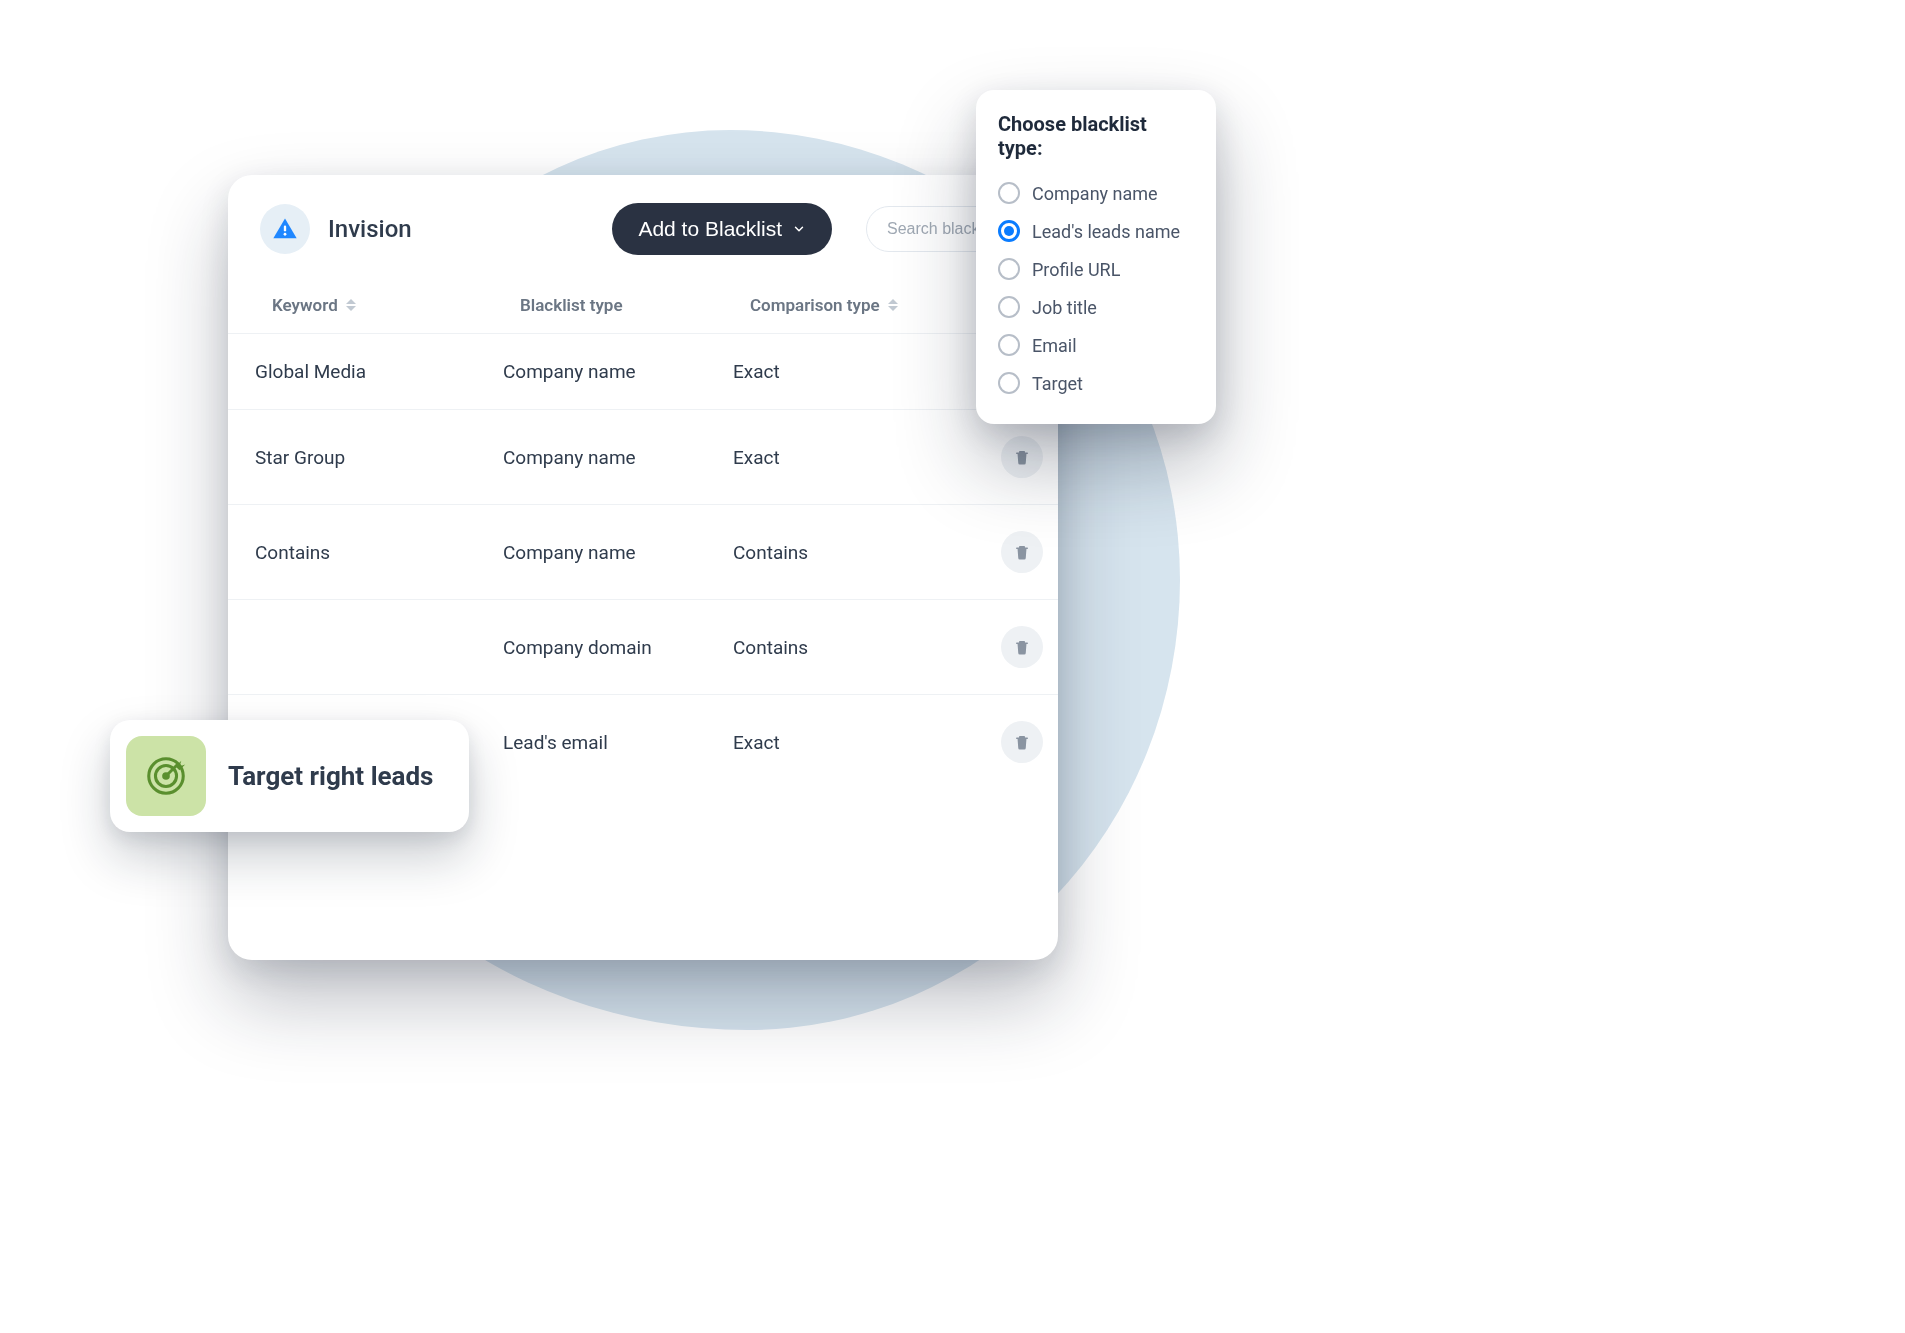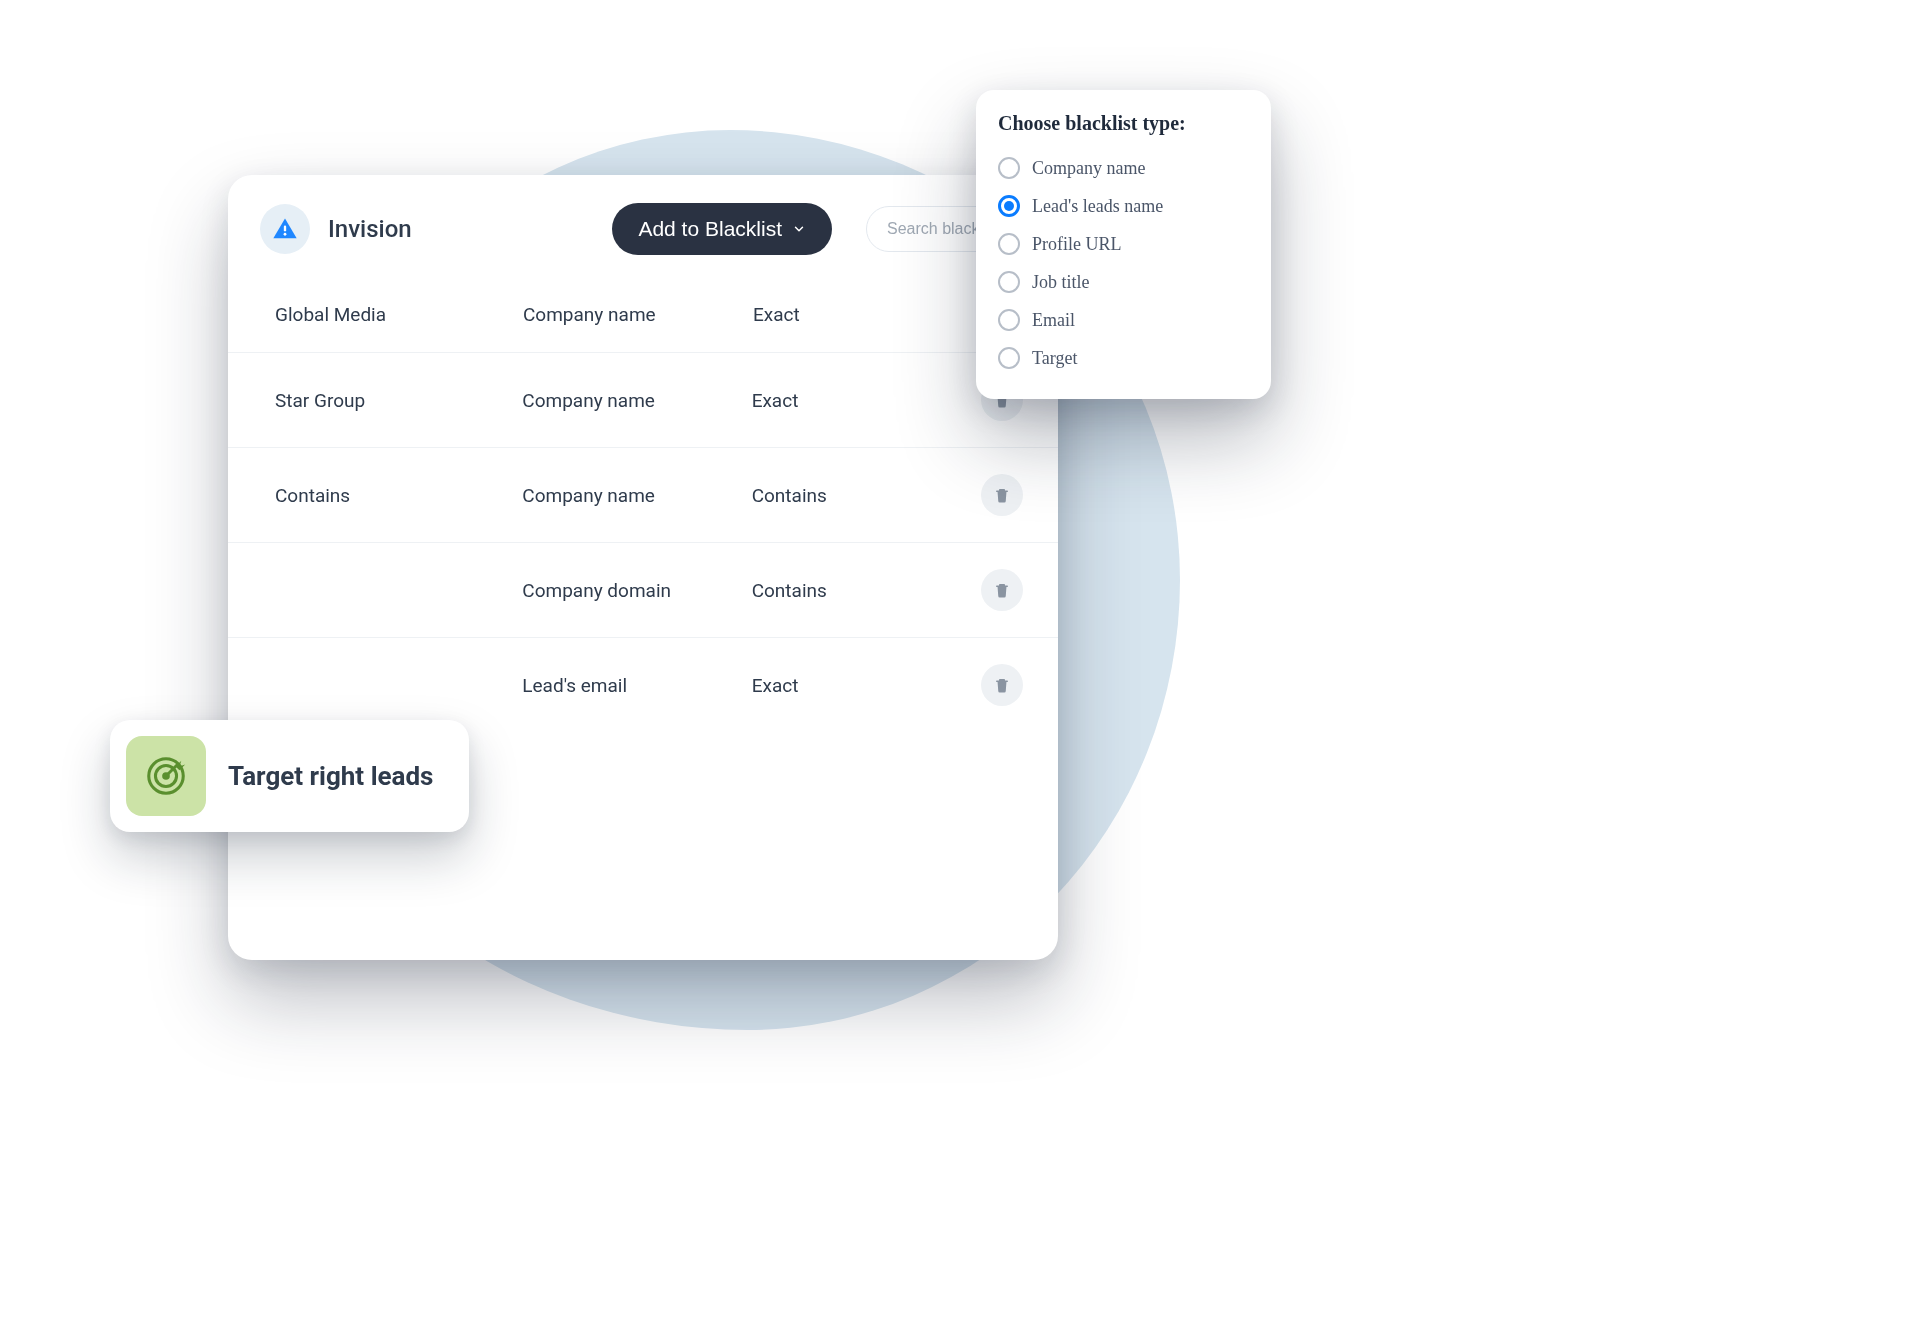--- a/index.html
+++ b/index.html
@@ -115,21 +115,21 @@
     .sort-icon .tri {
       width: 0; height: 0;
       border-left: 5px solid transparent;
       border-right: 5px solid transparent;
     }
     .sort-icon .tri.up { border-bottom: 5px solid #c1c9d2; }
     .sort-icon .tri.down { border-top: 5px solid #c1c9d2; }
     .table-row {
       display: flex;
       align-items: center;
-      padding: 26px 35px;
+      padding: 26px 15px;
       border-bottom: 1px solid #eef1f4;
     }
     .table-row:last-child { border-bottom: none; justify-content: flex-end; }
     .td {
       color: #2f3b4c;
       font-size: 19px;
     }
     .delete-btn {
       width: 42px;
       height: 42px;
@@ -166,27 +166,26 @@
     }
     .target-label {
       font-size: 26px;
       color: #2f3b4c;
       font-weight: 700;
     }
     .dropdown-panel {
       position: absolute;
       top: 90px;
       left: 976px;
-      width: 295px;
+      width: 240px;
       background: #ffffff;
       border-radius: 18px;
       box-shadow: 0 40px 80px rgba(20, 30, 50, 0.30), 0 10px 30px rgba(20, 30, 50, 0.14);
       padding: 22px 22px 22px 22px;
       z-index: 6;
-      font-family: Liberation Serif, serif;
     }
     .dropdown-title {
       font-size: 20px;
       font-weight: 700;
       color: #1f2a3b;
       margin-bottom: 14px;
     }
     .radio-row {
       display: flex;
       align-items: center;
@@ -240,20 +239,40 @@
       <svg class="chevron-down" viewBox="0 0 24 24" fill="none">
         <path d="M6 9l6 6 6-6" stroke="#ffffff" stroke-width="2.5" stroke-linecap="round" stroke-linejoin="round"></path>
       </svg>
     </button>
     <div class="search-wrap">
       <input class="search-input" type="text" placeholder="Search blacklist h" style="">
     </div>
   </div>
 
   <div class="table">
+    <div class="table-head">
+      <div class="th col-keyword">
+        <span>Keyword</span>
+        <span class="sort-icon">
+          <span class="tri up"></span>
+            <span class="tri down"></span>
+        </span>
+      </div>
+      <div class="th col-type">
+        <span>Blacklist type</span>
+      </div>
+      <div class="th col-comp">
+        <span>Comparison type</span>
+        <span class="sort-icon">
+          <span class="tri up"></span>
+            <span class="tri down"></span>
+        </span>
+      </div>
+      <div class="th col-action"></div>
+    </div>
     <div id="table-body">
         <div class="table-row">
           <div class="td col-keyword">Global Media</div>
           <div class="td col-type">Company name</div>
           <div class="td col-comp">Exact</div>
           <div class="td col-action"></div>
         </div>
         <div class="table-row">
           <div class="td col-keyword">Star Group</div>
           <div class="td col-type">Company name</div>

